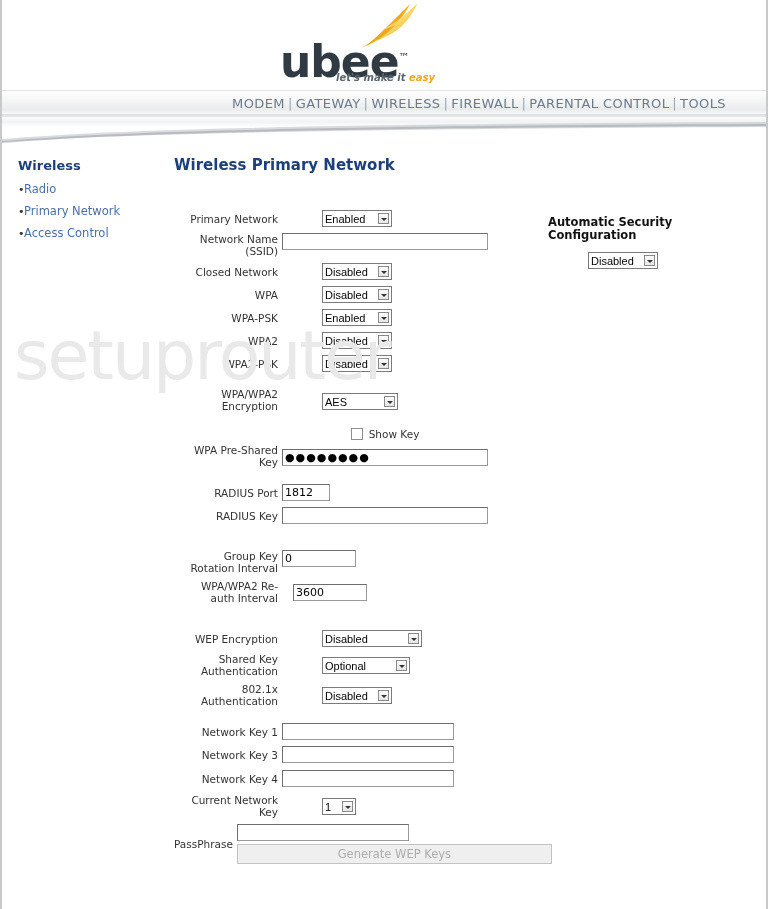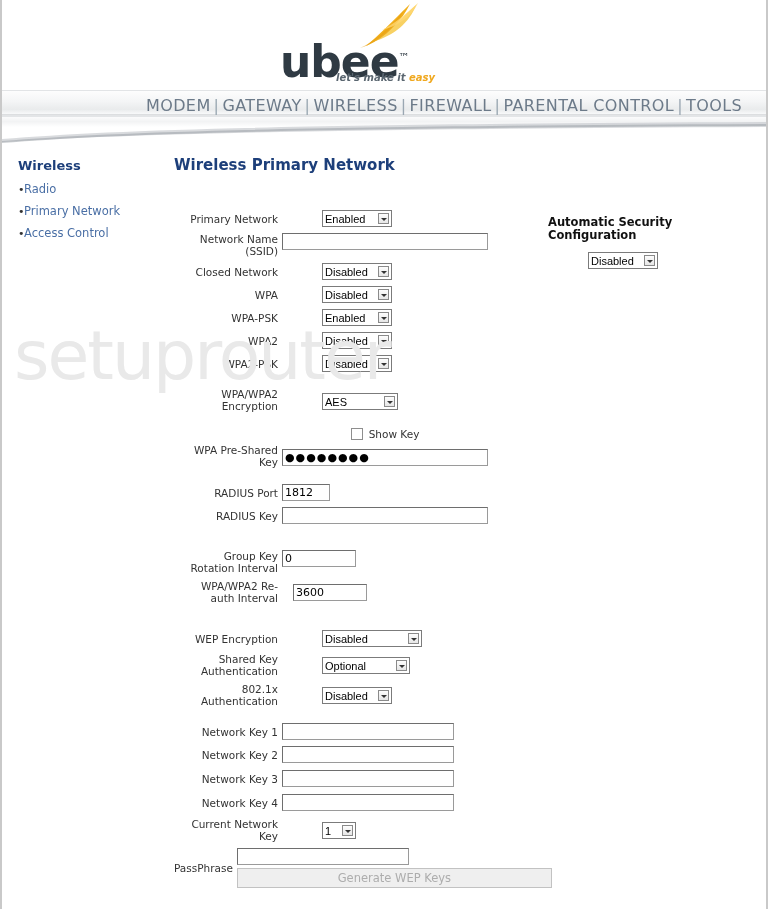--- a/index.html
+++ b/index.html
@@ -80,23 +80,23 @@
     position: absolute;
     left: 0; top: 90px;
     width: 100%;
     height: 25px;
     background: linear-gradient(to bottom, #fdfdfd 0%, #f4f5f6 45%, #e9ebec 80%, #f8f9fa 100%);
     border-top: 1px solid #e2e4e6;
     border-bottom: 1px solid #dcdee0;
   }
   .nav-links {
     position: absolute;
-    right: 24px;
+    right: 40px;
     top: 5px;
-    font-size: 16px;
+    font-size: 13px;
     letter-spacing: 0.4px;
     color: #6c7a89;
     white-space: nowrap;
   }
   .nav-links a {
     color: #6c7a89;
     text-decoration: none;
   }
   .nav-sep { color: #9aa7b2; padding: 0 3px; }
 
@@ -454,24 +454,20 @@
         <div class="fctl" style="padding-top:4px"><span class="sel-wrap"><select class="ui" style="width:70px"><option>Disabled</option></select><span class="sel-arrow"></span></span></div>
       </div>
 
       <div class="spacer-sm"></div>
 
       <div class="frow">
         <div class="flabel">Network Key 1</div>
         <div class="fctl"><input class="ui" type="text" style="width: 172px;" value=""></div>
       </div>
       <div class="frow" style="margin-bottom:7px">
-        <div class="flabel">Network Key 2</div>
-        <div class="fctl"><input class="ui" type="text" style="width: 172px;" value=""></div>
-      </div>
-      <div class="frow" style="margin-bottom:7px">
         <div class="flabel">Network Key 3</div>
         <div class="fctl"><input class="ui" type="text" style="width: 172px;" value=""></div>
       </div>
       <div class="frow" style="margin-bottom:7px">
         <div class="flabel">Network Key 4</div>
         <div class="fctl"><input class="ui" type="text" style="width: 172px;" value=""></div>
       </div>
 
       <div class="frow">
         <div class="flabel two-line">

